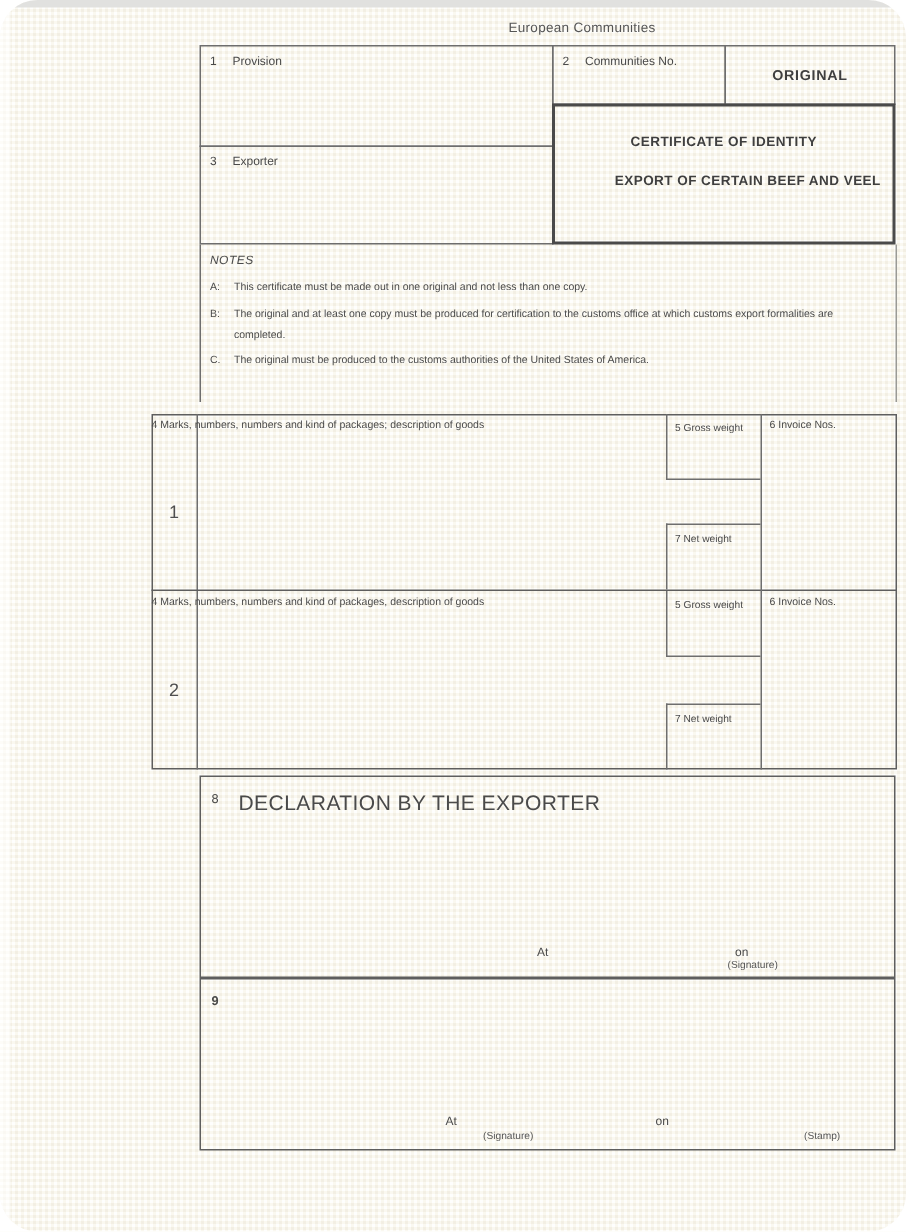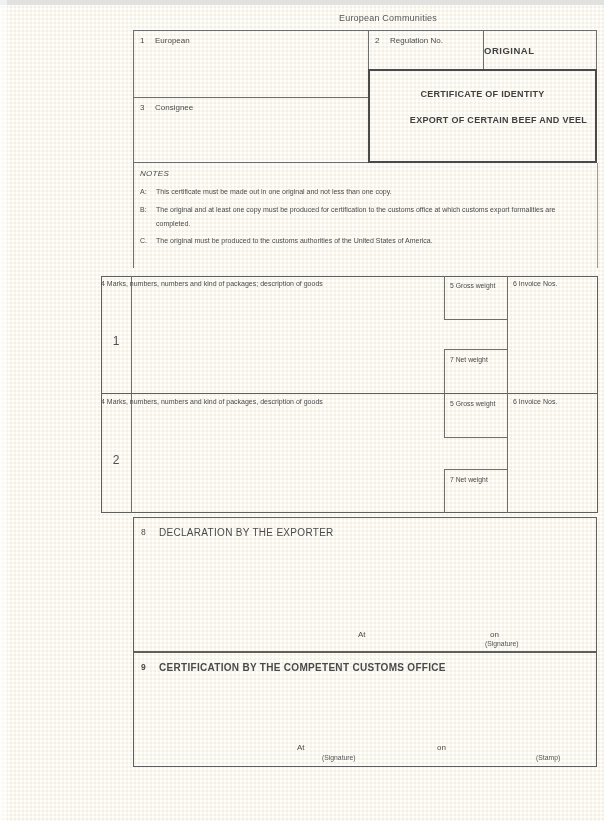--- a/index.html
+++ b/index.html
@@ -5,68 +5,69 @@
   html,body{margin:0;padding:0;background:#ffffff;}
   .page{
     position:relative;width:604px;height:821px;overflow:hidden;
     font-family:"Liberation Sans","DejaVu Sans",sans-serif;
     color:#4a4a4a;
     background-color:#faf8f0;
     background-image:
       radial-gradient(circle at 1px 1px, rgba(255,255,255,0.85) 25%, transparent 26%),
       radial-gradient(circle at 3px 3px, rgba(228,223,206,0.35) 25%, transparent 26%);
     background-size:4px 4px;
+    border-radius:25px;
   }
   .abs{position:absolute;box-sizing:border-box;}
   .box{position:absolute;box-sizing:border-box;border:1px solid #6e6e6e;}
   .vline{position:absolute;border-left:1px solid #6e6e6e;width:0;}
   .hline{position:absolute;border-top:1px solid #6e6e6e;height:0;}
   .top-strip{left:0;top:0;width:604px;height:5px;background:#e1e1df;}
   .left-strip{left:0;top:0;width:7px;height:821px;background:rgba(255,255,255,0.55);}
   .eu-title{left:303px;top:13px;width:170px;text-align:center;font-size:9px;letter-spacing:.2px;color:#555;}
   .field-no{position:absolute;left:6px;top:5px;font-size:8px;}
   .field-label{position:absolute;left:21px;top:5px;font-size:8px;}
   .original{font-size:9.5px;font-weight:bold;letter-spacing:.5px;color:#3f3f3f;
-    display:flex;align-items:center;}
+    display:flex;align-items:center;justify-content:center;}
   .title-box{border:2px solid #4a4a4a;}
   .title-line{position:absolute;left:0;width:100%;text-align:center;font-size:9px;font-weight:bold;letter-spacing:.3px;color:#3f3f3f;}
   .notes-head{left:140px;top:169px;font-size:8px;letter-spacing:.3px;font-style:italic;}
   .note-no{position:absolute;font-size:7px;}
   .note-text{position:absolute;font-size:7px;white-space:nowrap;}
   .marks-label{position:absolute;left:36px;top:4px;font-size:7px;white-space:nowrap;}
   .sub-label{position:absolute;left:5px;top:6px;font-size:6.8px;white-space:nowrap;}
   .invoice-label{position:absolute;font-size:7px;white-space:nowrap;}
   .row-no{position:absolute;left:101px;width:30px;text-align:center;font-size:12px;color:#4f4f4f;}
   .sec-no{position:absolute;left:7px;top:9px;font-size:8.5px;}
-  .sec-head{position:absolute;left:25px;top:9px;font-size:10px;letter-spacing:.3px;}
+  .sec-head{position:absolute;left:25px;top:9px;font-size:14px;letter-spacing:.3px;}
   .sec-body{position:absolute;left:4px;font-size:8px;white-space:nowrap;overflow:hidden;}
   .at-on{position:absolute;font-size:8px;margin-top:32px;}
   .sig{position:absolute;font-size:6.8px;color:#555;}
 </style>
 </head>
 <body>
 
 <div class="page">
 
   <div class="abs top-strip"></div>
   <div class="abs left-strip"></div>
 
   <div class="abs eu-title">European Communities</div>
 
   <div class="box" style="left:133px;top:30px;width:236px;height:68px;">
     <span class="field-no">1</span>
-    <span class="field-label">European</span>
+    <span class="field-label">Provision</span>
   </div>
   <div class="box" style="left:133px;top:97px;width:236px;height:66px;">
     <span class="field-no">3</span>
-    <span class="field-label">Consignee</span>
+    <span class="field-label">Exporter</span>
   </div>
   <div class="box" style="left:368px;top:30px;width:116px;height:40px;">
     <span class="field-no">2</span>
-    <span class="field-label">Regulation No.</span>
+    <span class="field-label">Communities No.</span>
   </div>
   <div class="box original" style="left:483px;top:30px;width:114px;height:40px;">
     <span>ORIGINAL</span>
   </div>
   <div class="box title-box" style="left:368px;top:69px;width:229px;height:94px;">
     <div class="title-line" style="top:18px;">CERTIFICATE OF IDENTITY</div>
     <div class="title-line" style="top:44px;padding-left:16px;">EXPORT OF CERTAIN BEEF AND VEEL</div>
   </div>
 
   <div class="vline" style="left:133px;top:163px;height:105px;"></div>
@@ -108,20 +109,19 @@
   <div class="box" style="left:133px;top:517px;width:464px;height:135px;border-color:#5e5e5e;">
     <span class="sec-no">8</span>
     <span class="sec-head">DECLARATION BY THE EXPORTER</span>
     <span class="at-on" style="left:224px;top:80px;">At</span>
     <span class="at-on" style="left:356px;top:80px;">on</span>
     <span class="sig" style="left:351px;top:122px;">(Signature)</span>
   </div>
 
   <div class="box" style="left:133px;top:652px;width:464px;height:115px;border-color:#5e5e5e;">
     <span class="sec-no" style="font-weight:bold;">9</span>
-    <span class="sec-head" style="font-weight:bold;">CERTIFICATION BY THE COMPETENT CUSTOMS OFFICE</span>
     <span class="at-on" style="left:163px;top:58px;">At</span>
     <span class="at-on" style="left:303px;top:58px;">on</span>
     <span class="sig" style="left:188px;top:101px;">(Signature)</span>
     <span class="sig" style="left:402px;top:101px;">(Stamp)</span>
   </div>
 
 </div>
 
 </body></html>

